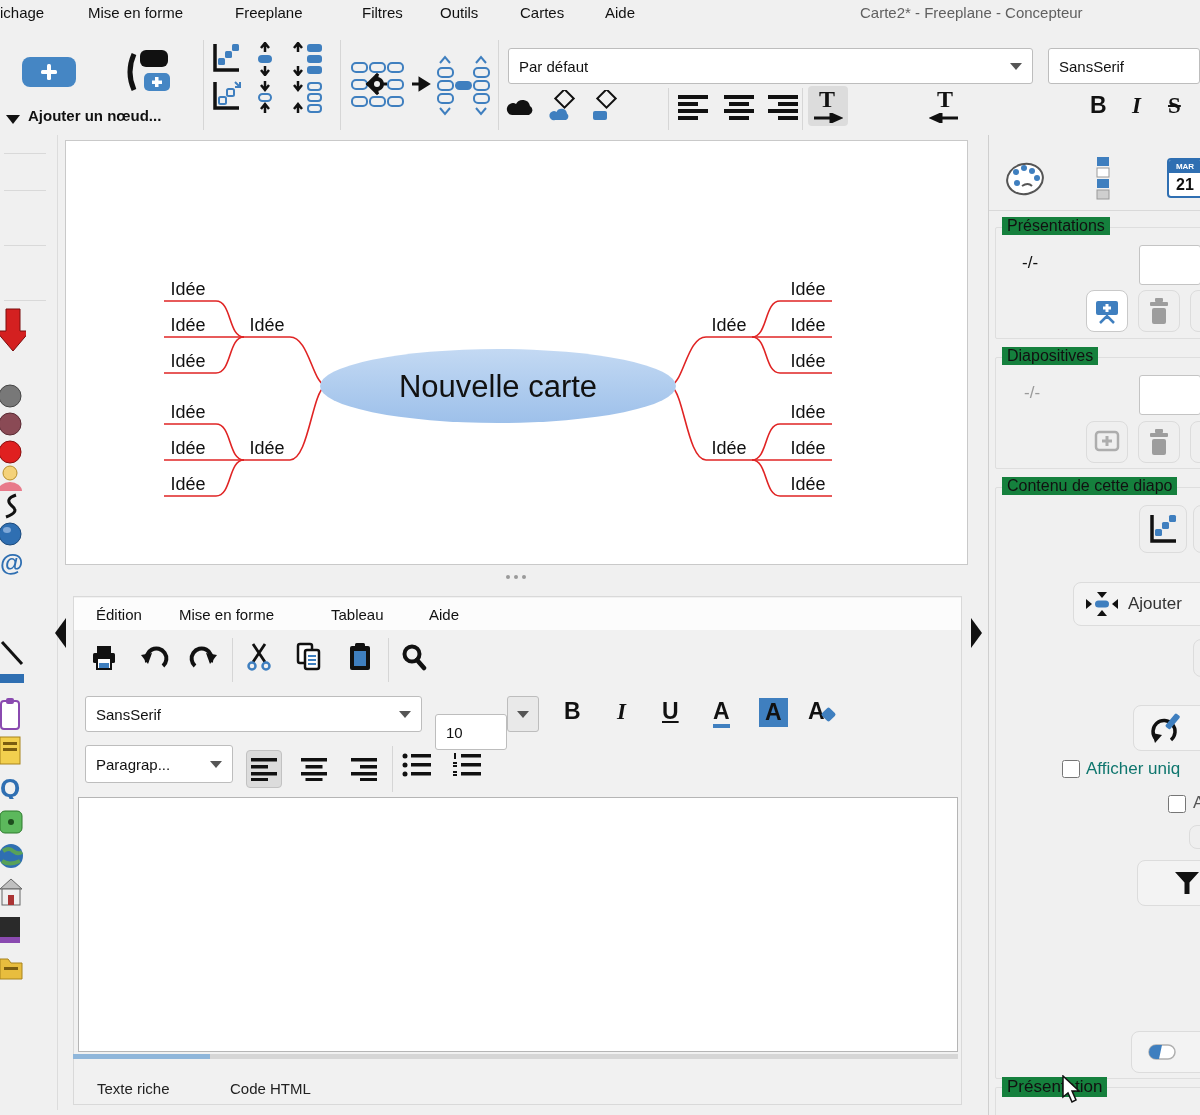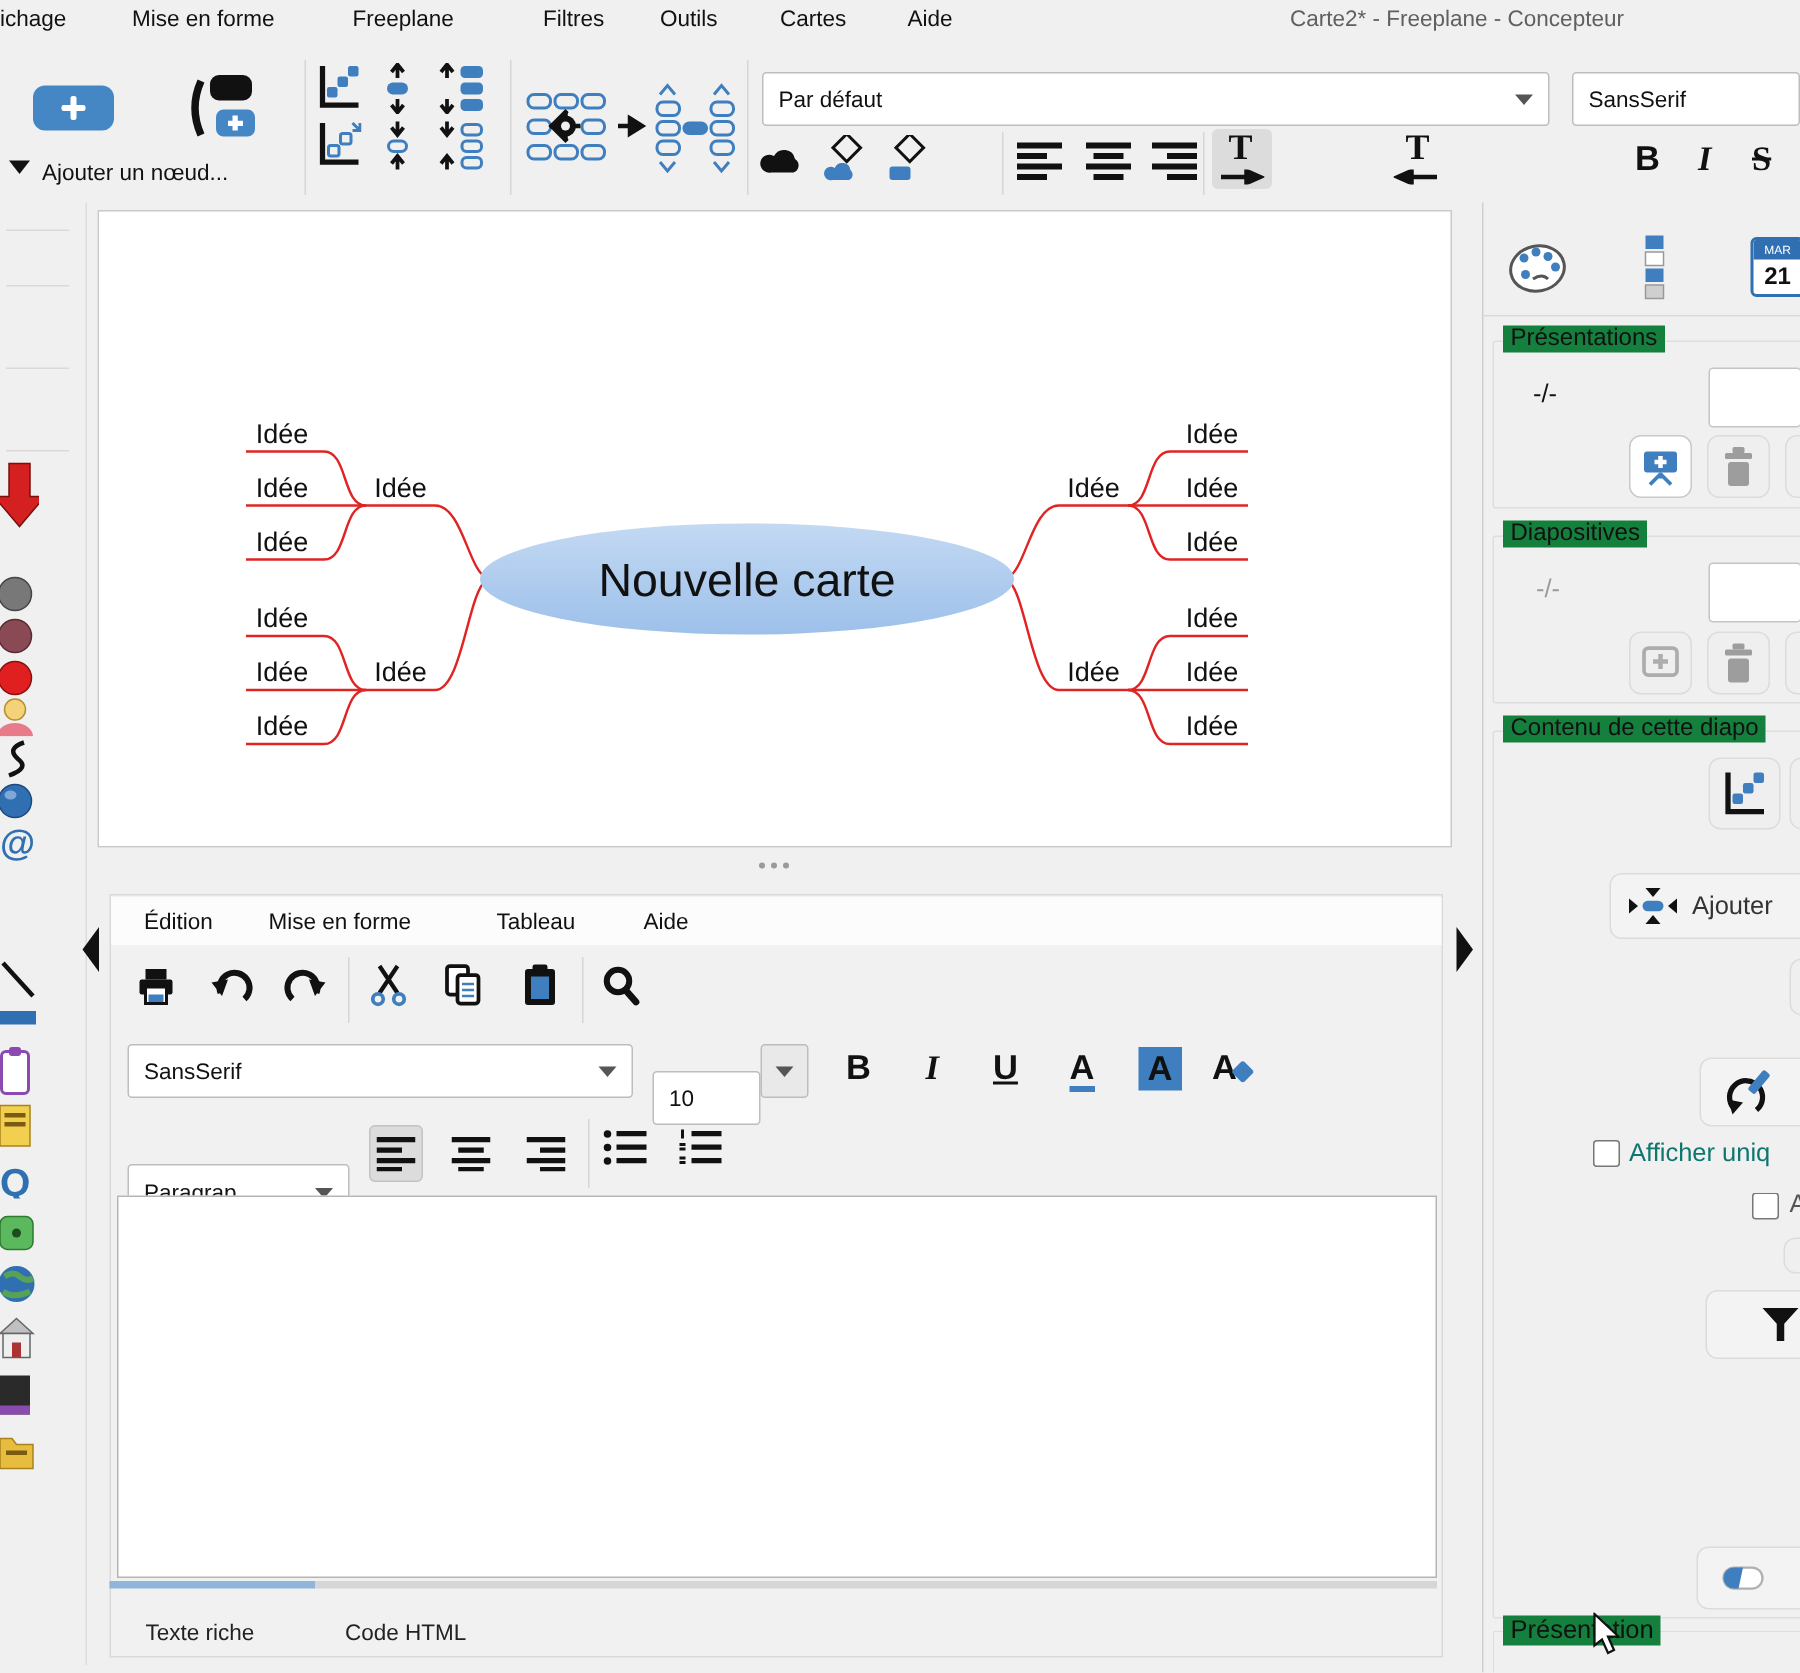--- a/index.html
+++ b/index.html
@@ -56,21 +56,21 @@
   <div class="icbtn" style="left:120px; top:48px; width:56px; height:48px;">
     <svg width="56" height="48" viewBox="0 0 56 48">
       <path d="M14 6 q-8 18 0 36" fill="none" stroke="#111" stroke-width="5"></path>
       <rect x="20" y="2" width="28" height="17" rx="6" fill="#111"></rect>
       <rect x="24" y="25" width="26" height="18" rx="5" fill="#4586c4"></rect>
       <rect x="35" y="29" width="3.5" height="10" fill="#fff"></rect>
         <rect x="32" y="32.5" width="10" height="3.5" fill="#fff"></rect>
     </svg>
   </div>
 
-  <div class="abs" style="left:6px; top:107px; font-size:15px; display:flex; align-items:flex-start;">
+  <div class="abs" style="left:6px; top:107px; font-size:15px; display:flex; align-items:flex-end;font-weight:bold;">
     <span style="width:0;height:0;border-left:7px solid transparent;border-right:7px solid transparent;border-top:9px solid #111;margin-right:8px;"></span>
     <span>Ajouter un nœud...</span>
   </div>
 
   <div class="sep" style="left:203px; top:40px; height:90px;"></div>
 
   <div class="icbtn" style="left:211px; top:42px;">
     <svg width="30" height="32" viewBox="0 0 30 32">
       <path d="M4 2 V28 H28" fill="none" stroke="#111" stroke-width="3.5"></path>
       <rect x="7" y="16" width="7" height="7" rx="1.5" fill="#3f7fbf"></rect>
@@ -460,21 +460,21 @@
   <span class="abs fmt" style="left:662px; top:700px; text-decoration:underline;">U</span>
   <span class="abs fmt" style="left:713px; top:700px; border-bottom:4px solid #3f7fbf; padding-bottom:1px;">A</span>
   <span class="abs fmt" style="left:759px; top:698px; background:#3f7fbf; color:#111; padding:3px 6px;">A</span>
   <div class="abs" style="left:808px; top:698px; width:34px; height:30px;">
     <span class="fmt" style="position:absolute; left:0; top:2px;">A</span>
     <svg width="18" height="18" style="position:absolute; left:12px; top:8px;">
       <rect x="3" y="3" width="11" height="11" rx="2" transform="rotate(45 8.5 8.5)" fill="#3f7fbf"></rect>
     </svg>
   </div>
 
-  <div class="combo" style="left:85px; top:776px; width:148px; height:38px;">
+  <div class="combo" style="left:85px; top:745px; width:148px; height:38px;">
     <span>Paragrap...</span>
     <span class="caret"></span>
   </div>
   <div class="icbtn" style="left:246px; top:750px; width:36px; height:38px; background:#dcdcdc; border:1px solid #c2c2c2; border-radius:4px;">
     <svg width="26" height="24" viewBox="0 0 26 24">
       <g fill="#111">
           <rect x="0" y="1" width="26" height="3.5"></rect>
           <rect x="0" y="8" width="17" height="3.5"></rect>
           <rect x="0" y="15" width="26" height="3.5"></rect>
           <rect x="0" y="21" width="17" height="3"></rect>
@@ -552,21 +552,21 @@
   </div>
   <div class="icbtn" style="left:106px; top:21px;">
     <svg width="16" height="46" viewBox="0 0 16 46">
       <rect x="2" y="1" width="12" height="9" fill="#3f7fbf"></rect>
       <rect x="2" y="12" width="12" height="9" fill="#fff" stroke="#999"></rect>
       <rect x="2" y="23" width="12" height="9" fill="#3f7fbf"></rect>
       <rect x="2" y="34" width="12" height="9" fill="#cfcfcf" stroke="#999"></rect>
     </svg>
   </div>
   <div class="abs" style="left:178px; top:23px; width:36px; height:40px; border:2px solid #2f6fb2; border-radius:4px; background:#fff; overflow:hidden;">
-    <div style="background:#2f6fb2; color:#fff; font-size:8px; font-weight:normal; text-align:center; height:13px; line-height:13px;">MAR</div>
+    <div style="background:#2f6fb2; color:#fff; font-size:8px; font-weight:bold; text-align:center; height:13px; line-height:13px;">MAR</div>
     <div style="font-size:16px; font-weight:bold; text-align:center; line-height:24px;">21</div>
   </div>
 
   <div class="hline" style="left:0px; top:75px; width:212px;"></div>
 
   <div class="grp" style="left:6px; top:92px; width:220px; height:112px;">
     <span class="grplabel">Présentations</span>
   </div>
   <span class="abs" style="left:33px; top:118px; font-size:17px;">-/-</span>
   <input class="abs" style="left: 150px; top: 110px; width: 62px; height: 40px; background: rgb(255, 255, 255); border: 1px solid rgb(196, 196, 196); border-radius: 3px;" value="">

